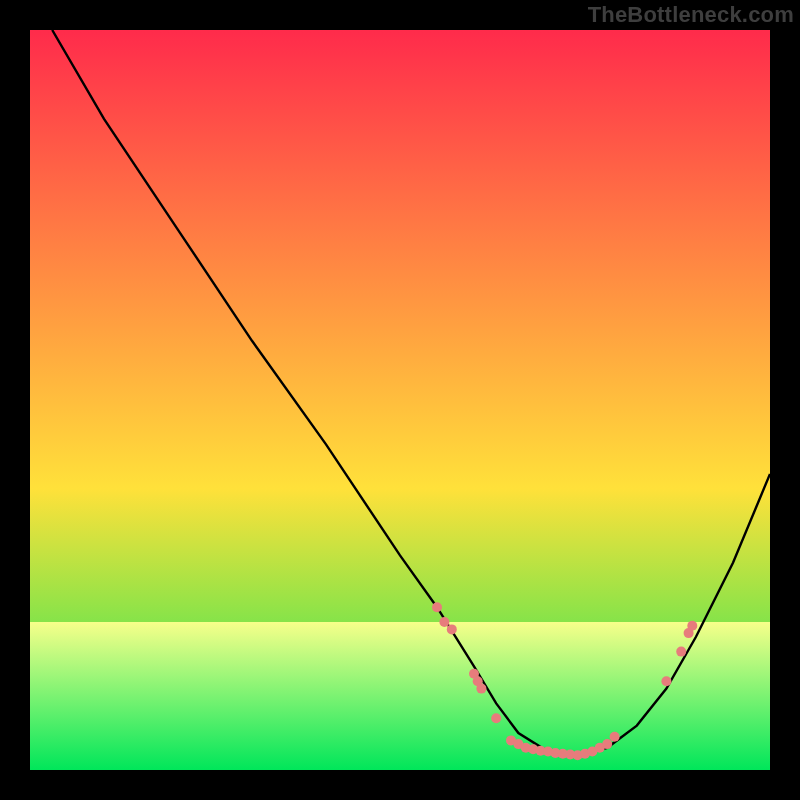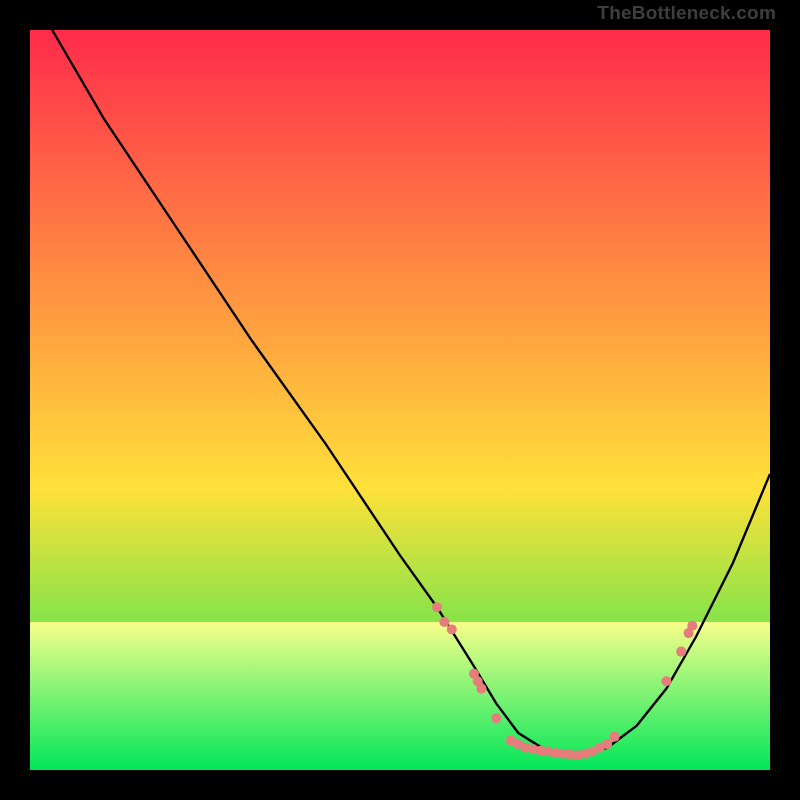--- a/index.html
+++ b/index.html
@@ -13,23 +13,23 @@
   }
   .frame {
     position: relative;
     width: 800px;
     height: 800px;
     background: #000;
   }
   .watermark {
     position: absolute;
     top: 2px;
-    right: 24px;
+    right: 6px;
     color: #3e3e3e;
-    font-size: 19px;
+    font-size: 22px;
     font-weight: bold;
     letter-spacing: 0.2px;
     z-index: 10;
   }
   .plot-area {
     position: absolute;
     left: 30px;
     top: 30px;
     width: 740px;
     height: 740px;

